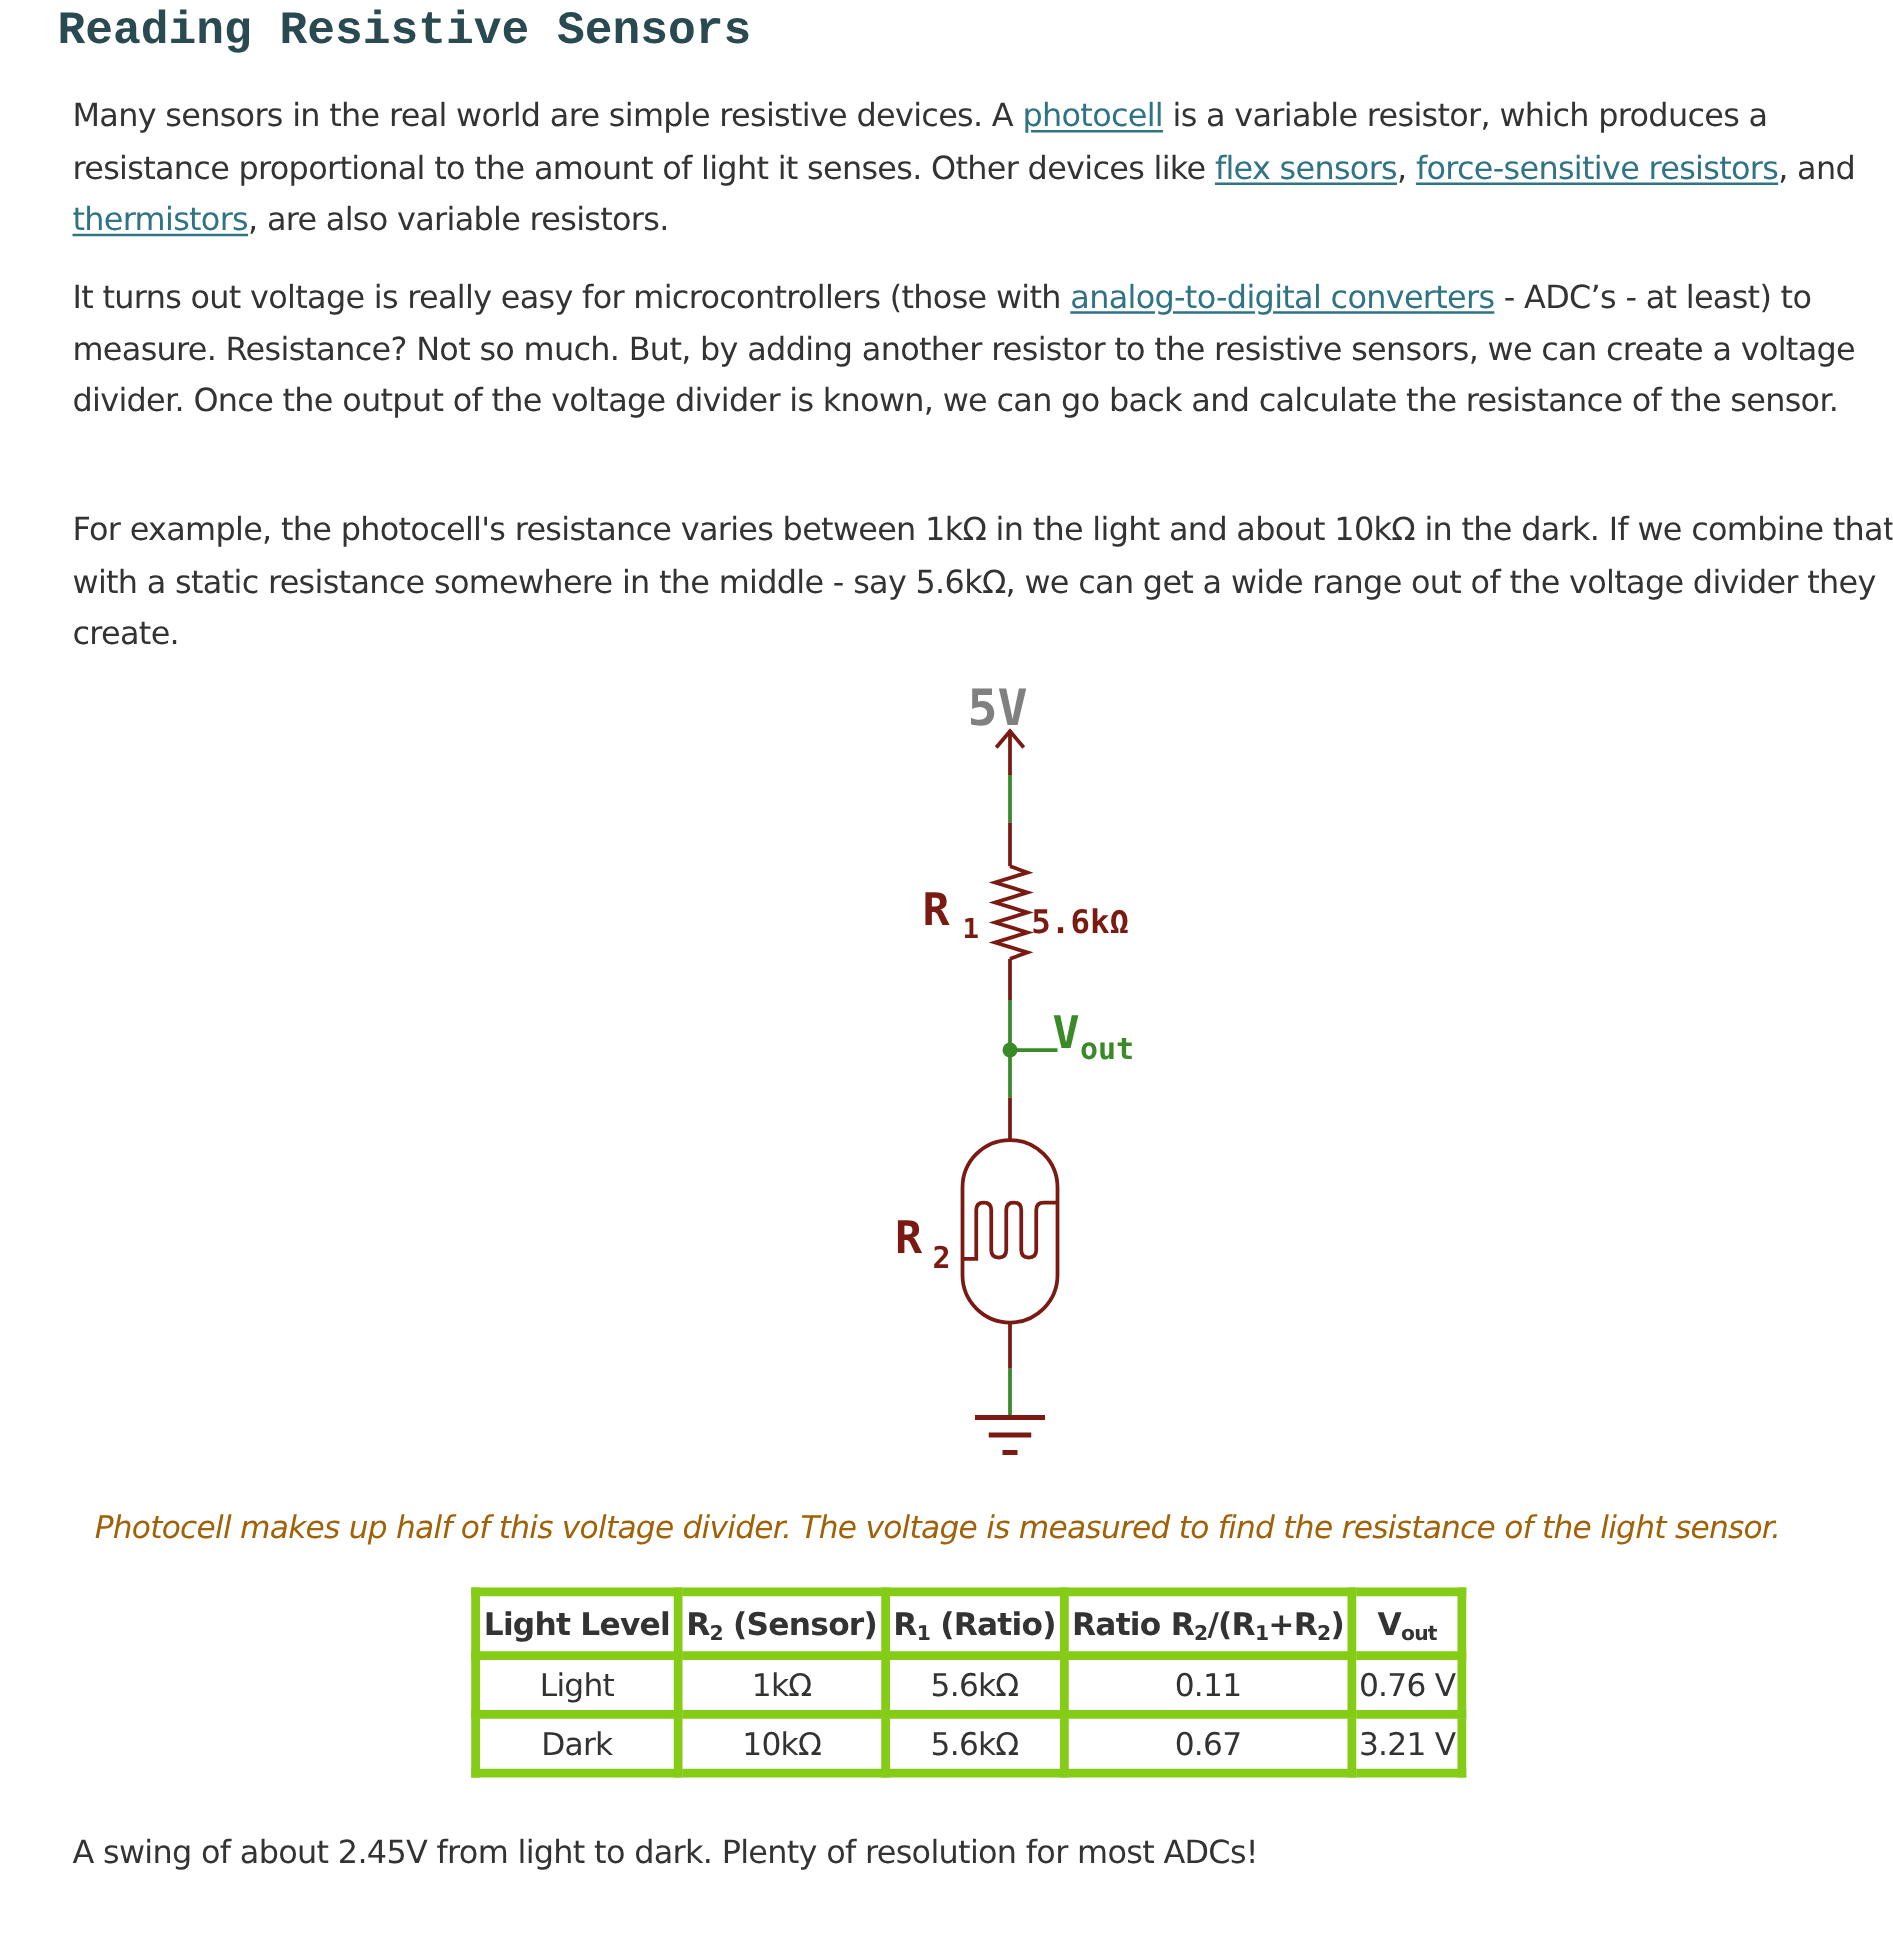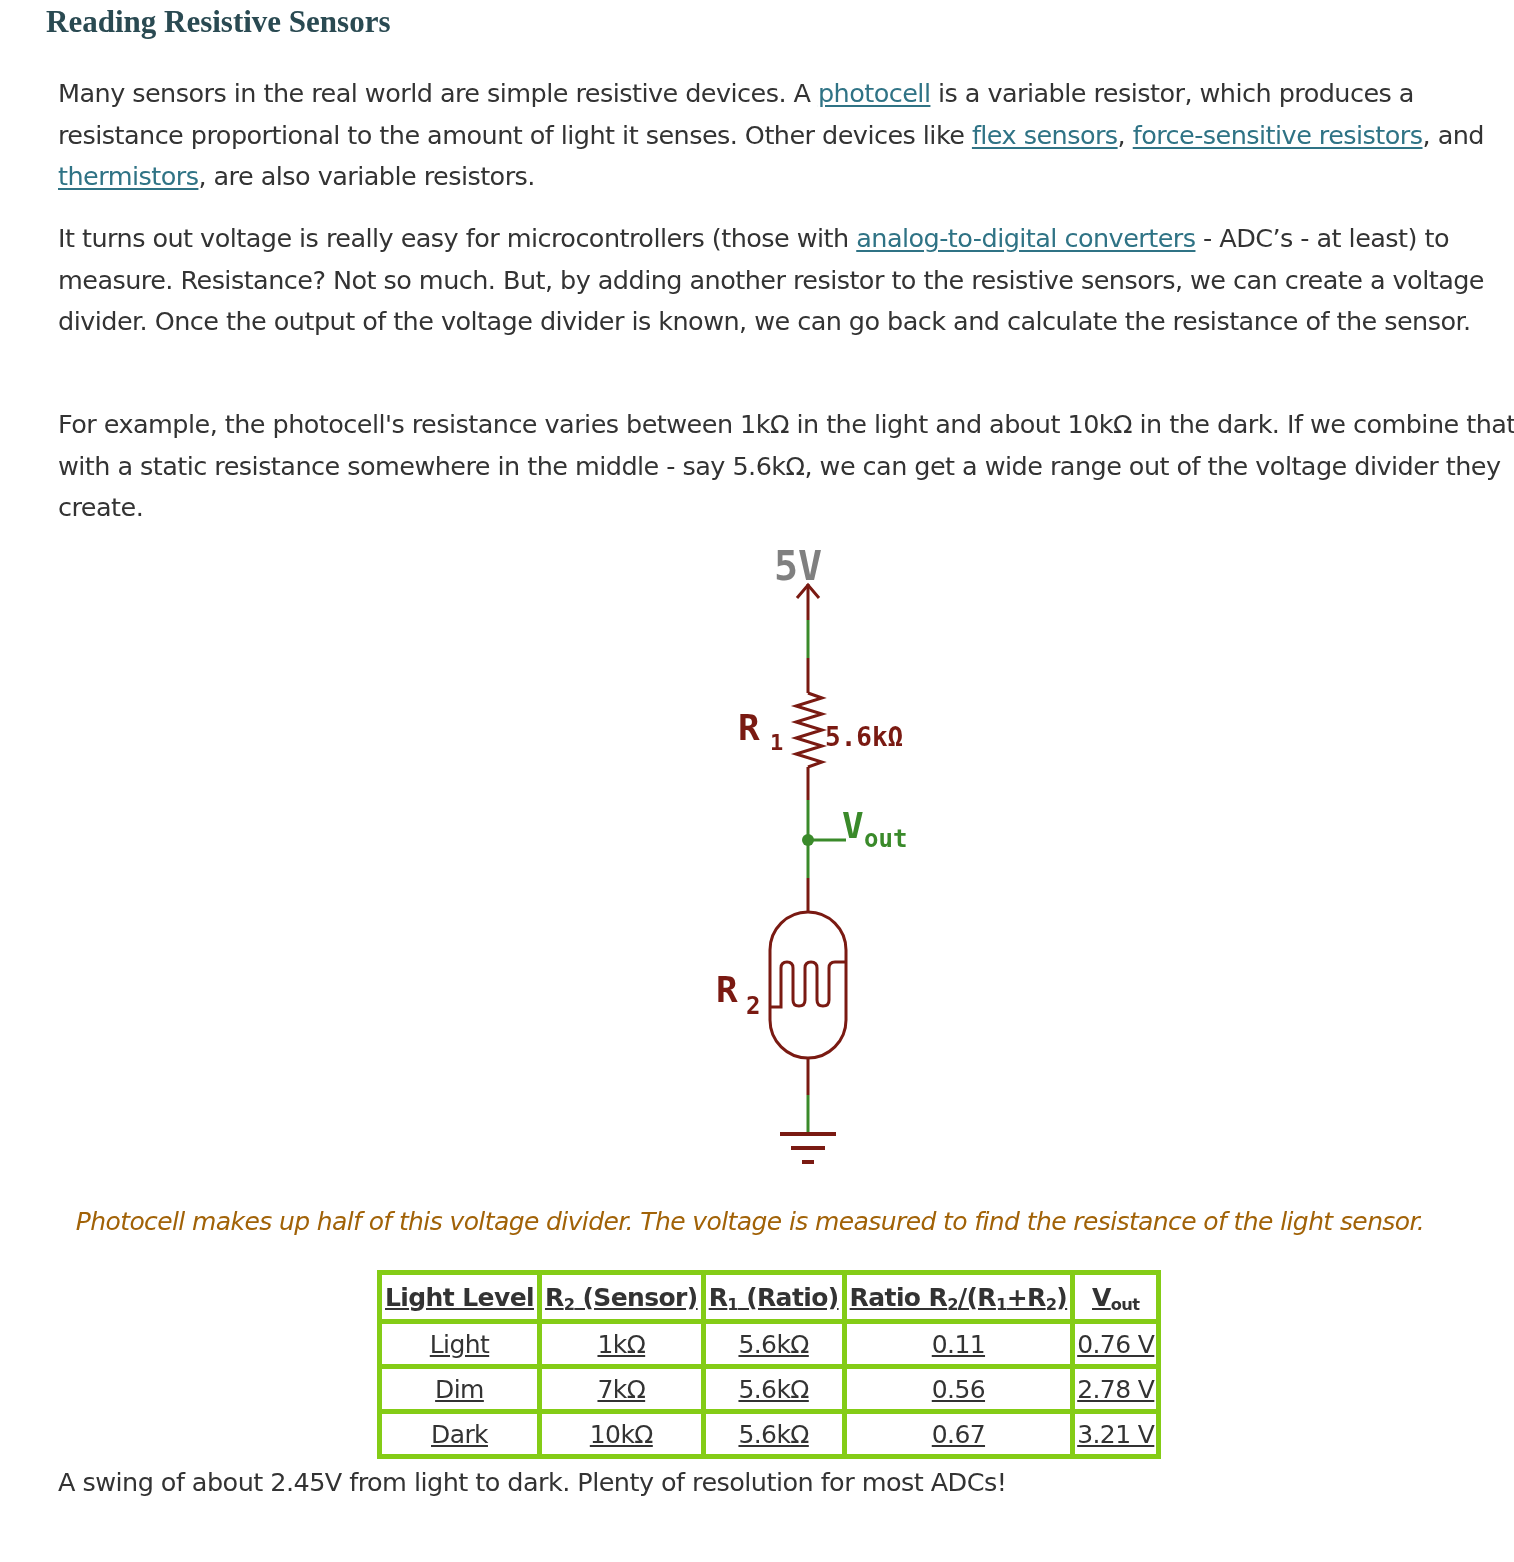--- a/index.html
+++ b/index.html
@@ -1,32 +1,32 @@
 <!DOCTYPE html>
 <html><head>
 <meta charset="utf-8">
 <style>
   html, body { margin: 0; padding: 0; background: #ffffff; }
   body { width: 1514px; height: 1562px; position: relative; overflow: hidden;
          font-family: "DejaVu Sans", sans-serif; color: #333333; }
   .content { position: absolute; left: 46px; top: 0; width: 1460px; }
-  h2 { margin: 0; position: absolute; top: 4px; left: 0; font-size: 31px; font-weight: bold;
-       color: #2a4a52; letter-spacing: 0px; font-family: Liberation Serif, serif; }
+  h2 { margin: 0; position: absolute; top: 4px; left: 0; font-size: 37px; font-weight: bold;
+       color: #2a4a52; letter-spacing: 0px; font-family: Liberation Mono, monospace; }
   p.body { position: absolute; left: 0; margin: 12px; font-size: 25.5px; line-height: 41.5px; color: #333;
            width: 1460px; letter-spacing: -0.55px; font-family: "DejaVu Sans", sans-serif; }
   a { color: #2f7385; text-decoration: underline; text-underline-offset: 3px; }
   .p1 { top: 61px; }
   .p2 { top: 206px; }
   .p3 { top: 392px; }
   .schematic { position: absolute; left: 640px; top: 535px; width: 280px; height: 650px; }
   .caption { position: absolute; top: 1207px; left: 0; width: 1500px; text-align: center;
              font-style: italic; font-size: 25px; letter-spacing: -0.6px; color: #a16207; margin: 0; }
   table { position: absolute; left: 377px; top: 1270px; border-collapse: collapse;
           font-size: 25px; letter-spacing: -0.6px; color: #333; }
-  th, td { border: 5px solid #84cc16; padding: 0 3px; text-align: center; height: 40px; white-space: nowrap; text-decoration: underline; }
+  th, td { border: 7px solid #84cc16; padding: 0 3px; text-align: center; height: 40px; white-space: nowrap; }
   th { font-weight: bold; height: 42px; }
   td.vout { text-align: center; padding: 0 2px; }
   sub { font-size: 65%; vertical-align: -4px; line-height: 0; }
   .p4 { top: 1450px; }
 </style>
 </head>
 <body>
 
 <div class="content">
   <h2>Reading Resistive Sensors</h2>
@@ -92,27 +92,20 @@
   </thead>
   <tbody>
     <tr>
       <td>Light</td>
       <td>1kΩ</td>
       <td>5.6kΩ</td>
       <td>0.11</td>
       <td class="vout">0.76 V</td>
     </tr>
     <tr>
-      <td>Dim</td>
-      <td>7kΩ</td>
-      <td>5.6kΩ</td>
-      <td>0.56</td>
-      <td class="vout">2.78 V</td>
-    </tr>
-    <tr>
       <td>Dark</td>
       <td>10kΩ</td>
       <td>5.6kΩ</td>
       <td>0.67</td>
       <td class="vout">3.21 V</td>
     </tr>
   </tbody>
 </table>
 
 <div class="content">

